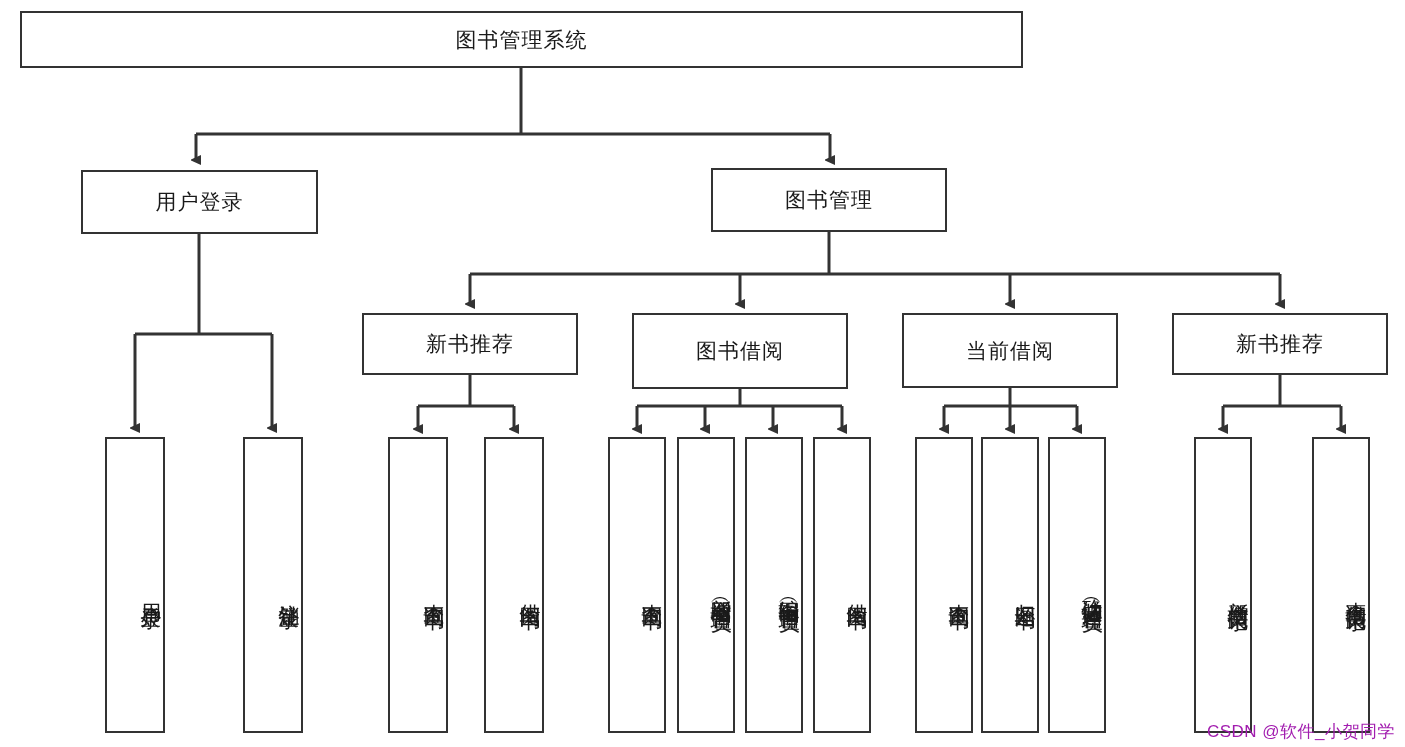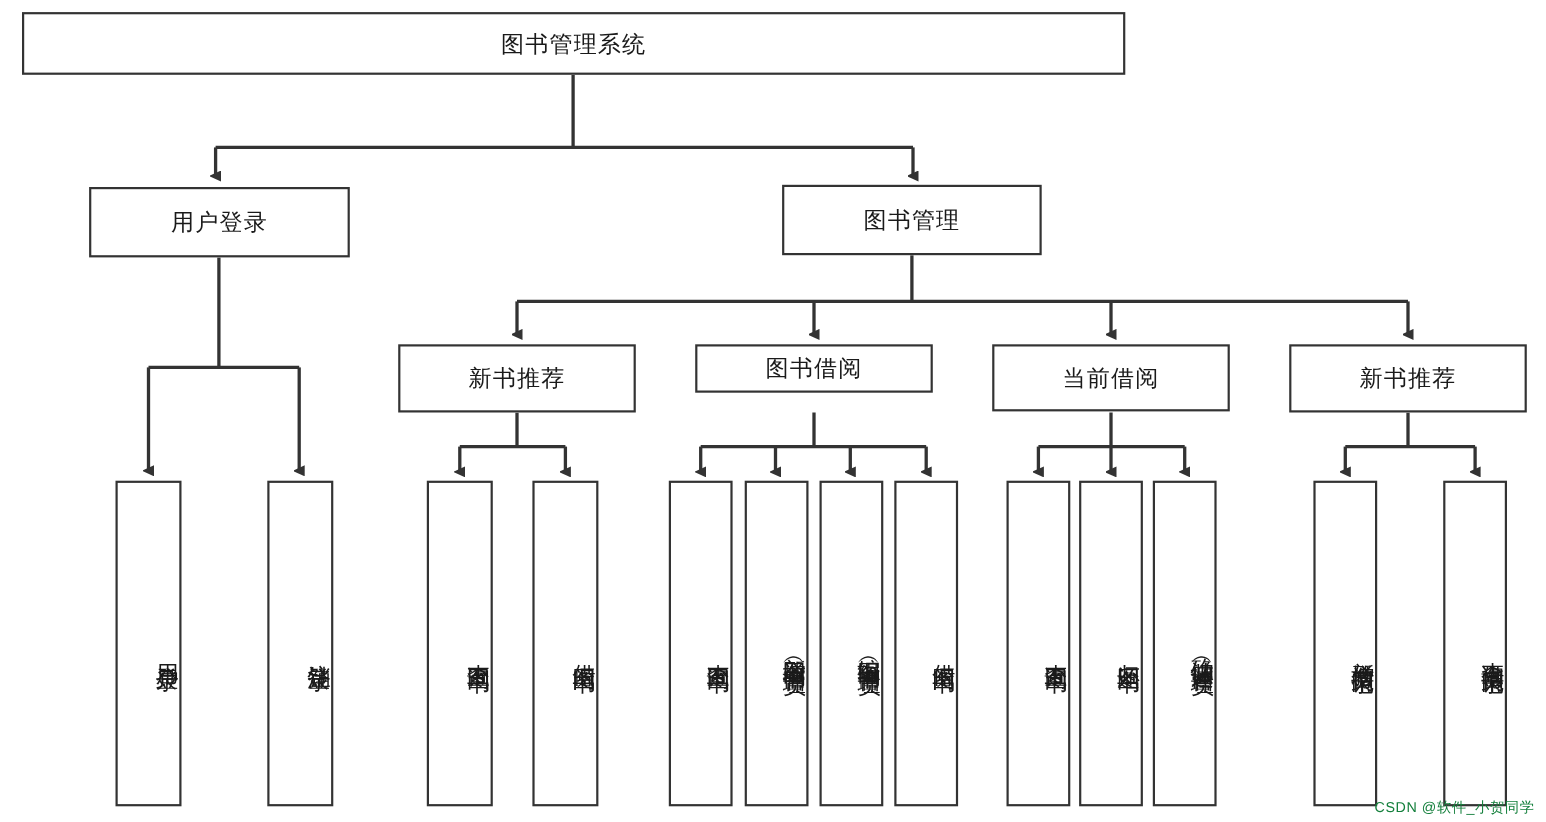--- a/index.html
+++ b/index.html
@@ -8,22 +8,22 @@
   #diagram-root{position:relative;width:1405px;height:747px;background:#fff;}
   svg.edges{position:absolute;left:0;top:0;width:1405px;height:747px;pointer-events:none;}
   .node{position:absolute;box-sizing:border-box;background:#ffffff;
         border:2px solid #333333;display:flex;align-items:center;
         justify-content:center;text-align:center;color:#1a1a1a;}
   .node.h{font-size:21px;letter-spacing:1px;}
   .node.v{writing-mode:vertical-rl;text-orientation:upright;
           font-size:21px;line-height:1.12;letter-spacing:2px;
           padding-top:12px;align-items:flex-start;justify-content:center;}
   .node.v span{writing-mode:vertical-rl;text-orientation:upright;display:block;}
-  #watermark{position:absolute;right:10px;bottom:4px;font-size:13px;
-             color:#15803d;letter-spacing:0.5px;white-space:nowrap;}
+  #watermark{position:absolute;right:10px;bottom:4px;font-size:17px;
+             color:#a21caf;letter-spacing:0.5px;white-space:nowrap;}
 </style>
 </head>
 <body>
 
 <div id="diagram-root">
 
   <svg class="edges" viewBox="0 0 1405 747" xmlns="http://www.w3.org/2000/svg">
     <defs>
       <marker id="arrow" markerWidth="10" markerHeight="10" refX="5" refY="5" orient="auto" markerUnits="userSpaceOnUse">
         <path d="M0,0 L10,0 L5,11 Z" fill="#333333"></path>
@@ -80,24 +80,24 @@
   <div class="node h" style="left:81px;top:170px;width:237px;height:64px;">
     <span>用户登录</span>
   </div>
   <div class="node h" style="left:711px;top:168px;width:236px;height:64px;">
     <span>图书管理</span>
   </div>
 
   <div class="node h" style="left:362px;top:313px;width:216px;height:62px;align-items:center;">
     <span>新书推荐</span>
   </div>
-  <div class="node h" style="left:632px;top:313px;width:216px;height:44px;">
+  <div class="node h" style="left:632px;top:313px;width:216px;height:76px;">
     <span>图书借阅</span>
   </div>
-  <div class="node h" style="left:902px;top:313px;width:216px;height:61px;">
+  <div class="node h" style="left:902px;top:313px;width:216px;height:75px;">
     <span>当前借阅</span>
   </div>
   <div class="node h" style="left:1172px;top:313px;width:216px;height:62px;">
     <span>新书推荐</span>
   </div>
 
   <div class="node v" style="left:105px;top:437px;width:60px;height:296px;">
     <span>用户登录</span>
   </div>
   <div class="node v" style="left:243px;top:437px;width:60px;height:296px;">

